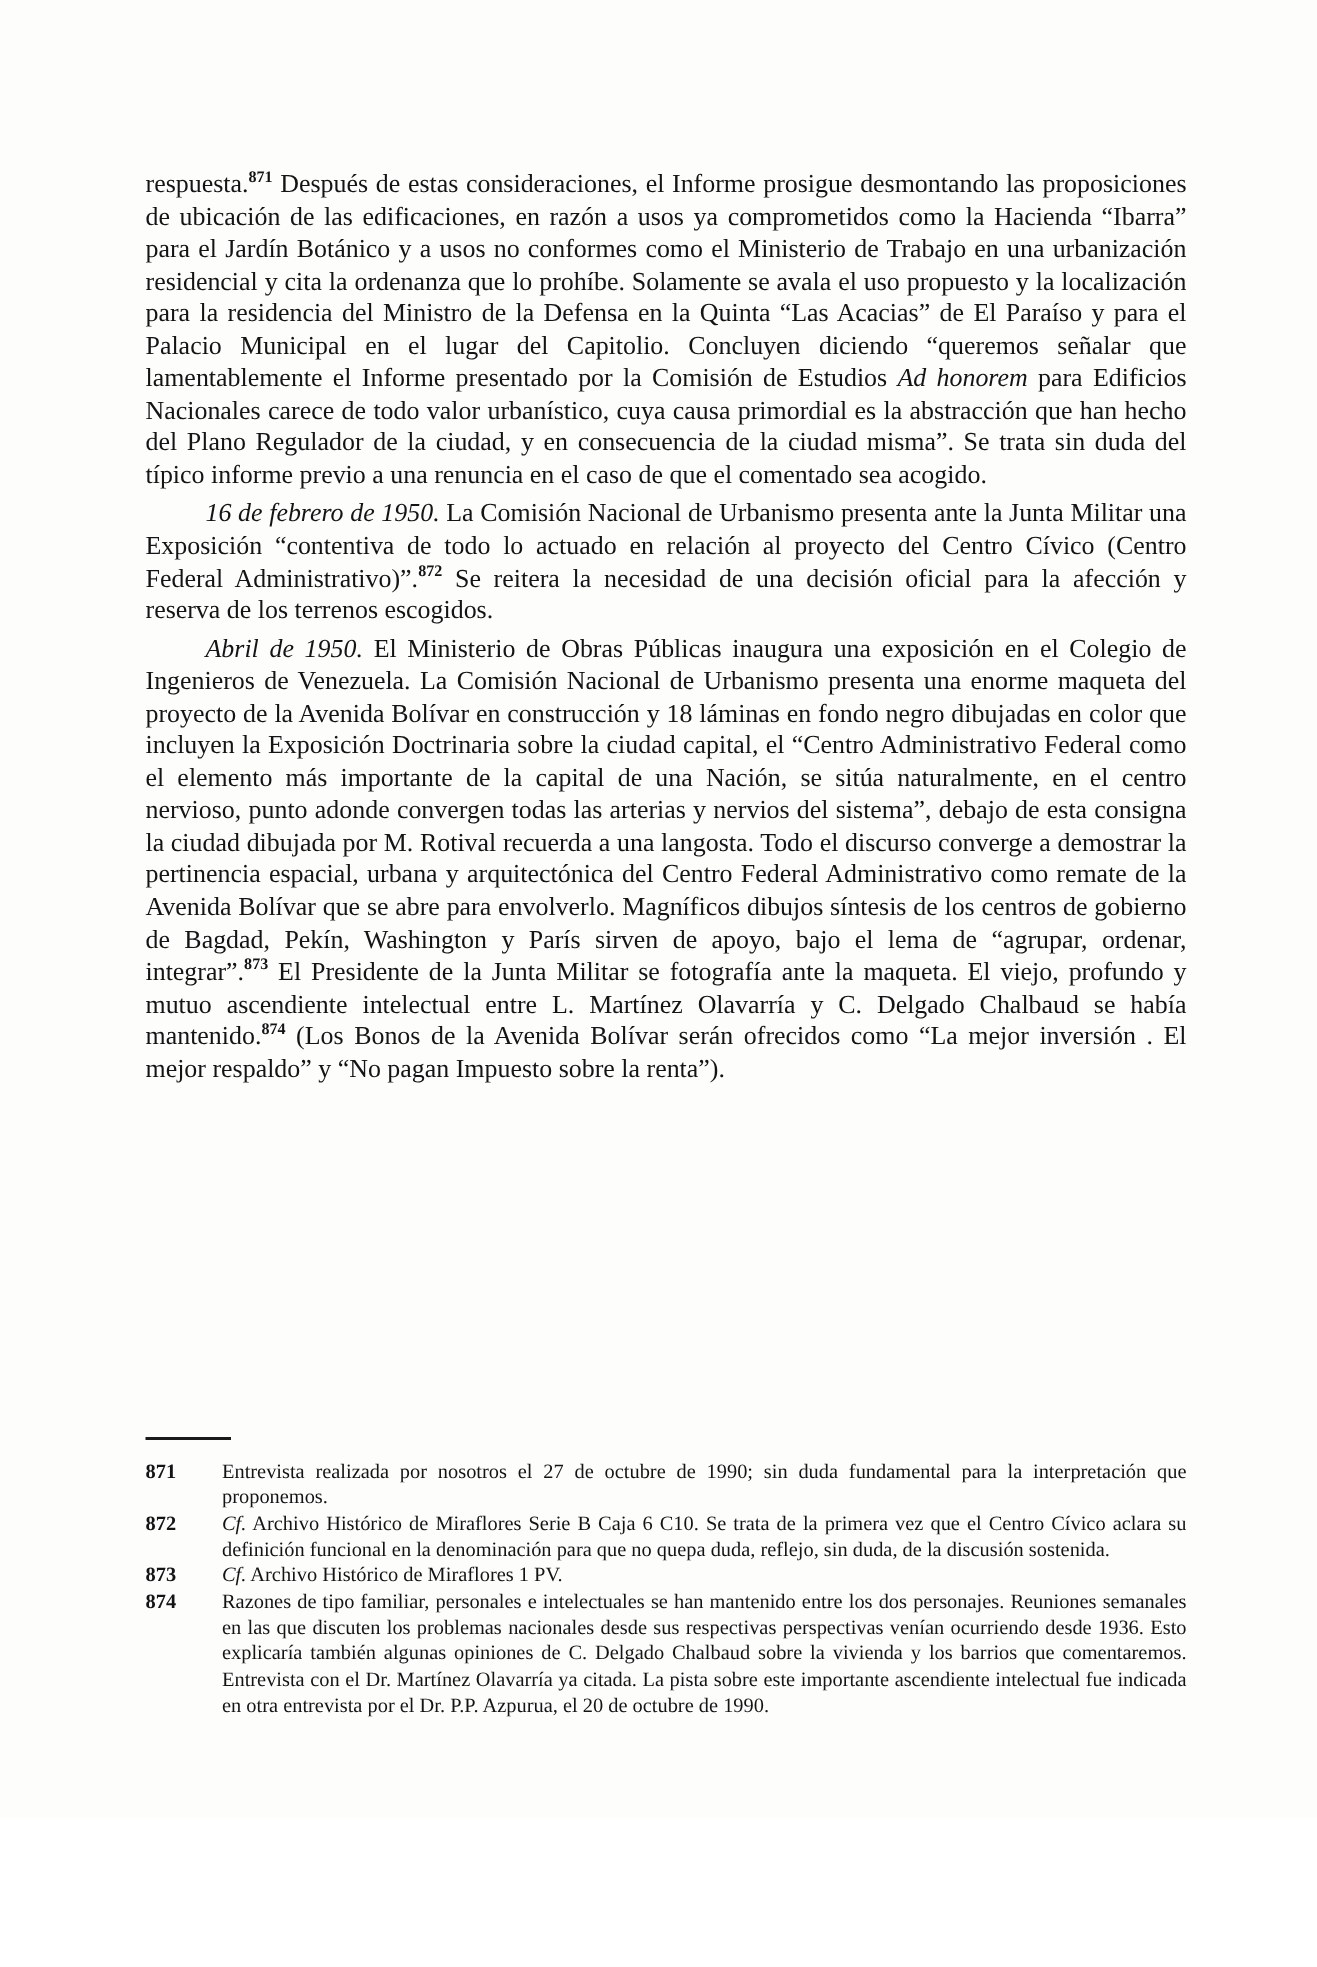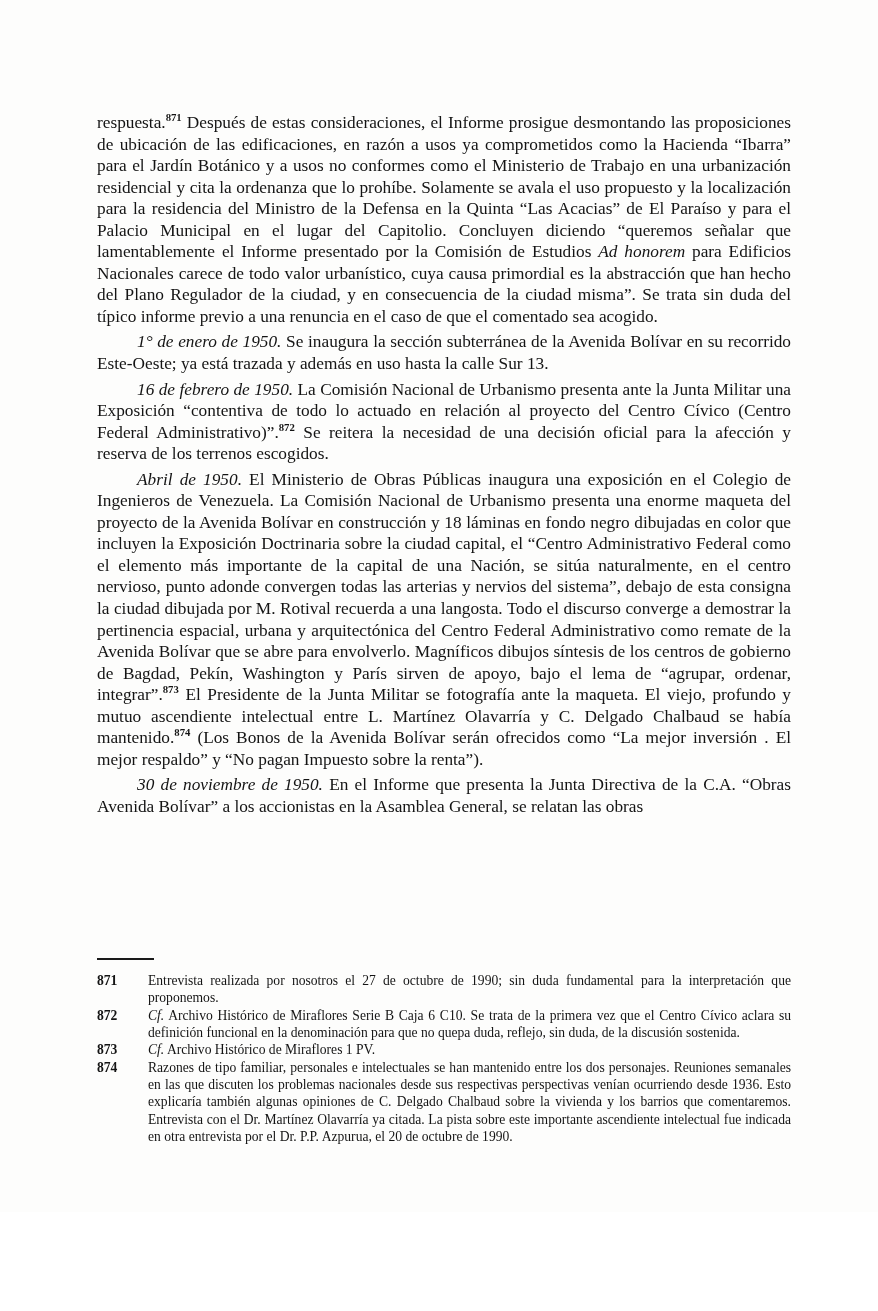--- a/index.html
+++ b/index.html
@@ -82,24 +82,22 @@
     letter-spacing: 1px;
   }
 </style>
 </head>
 <body>
 
 <div class="page">
 
   <main class="body-text">
     <p class="para"><span>respuesta.</span><sup>871</sup><span> Después de estas consideraciones, el Informe prosigue desmontando las proposiciones de ubicación de las edificaciones, en razón a usos ya comprometidos como la Hacienda “Ibarra” para el Jardín Botánico y a usos no conformes como el Ministerio de Trabajo en una urbanización residencial y cita la ordenanza que lo prohíbe. Solamente se avala el uso propuesto y la localización para la residencia del Ministro de la Defensa en la Quinta “Las Acacias” de El Paraíso y para el Palacio Municipal en el lugar del Capitolio. Concluyen diciendo “queremos señalar que lamentablemente el Informe presentado por la Comisión de Estudios </span><span class="it">Ad honorem</span><span> para Edificios Nacionales carece de todo valor urbanístico, cuya causa primordial es la abstracción que han hecho del Plano Regulador de la ciudad, y en consecuencia de la ciudad misma”. Se trata sin duda del típico informe previo a una renuncia en el caso de que el comentado sea acogido.</span></p>
-    <p class="para indent"><span class="it">1° de enero de 1950.</span><span> Se inaugura la sección subterránea de la Avenida Bolívar en su recorrido Este-Oeste; ya está trazada y además en uso hasta la calle Sur 13.</span></p>
     <p class="para indent"><span class="it">16 de febrero de 1950.</span><span> La Comisión Nacional de Urbanismo presenta ante la Junta Militar una Exposición “contentiva de todo lo actuado en relación al proyecto del Centro Cívico (Centro Federal Administrativo)”.</span><sup>872</sup><span> Se reitera la necesidad de una decisión oficial para la afección y reserva de los terrenos escogidos.</span></p>
     <p class="para indent"><span class="it">Abril de 1950.</span><span> El Ministerio de Obras Públicas inaugura una exposición en el Colegio de Ingenieros de Venezuela. La Comisión Nacional de Urbanismo presenta una enorme maqueta del proyecto de la Avenida Bolívar en construcción y 18 láminas en fondo negro dibujadas en color que incluyen la Exposición Doctrinaria sobre la ciudad capital, el “Centro Administrativo Federal como el elemento más importante de la capital de una Nación, se sitúa naturalmente, en el centro nervioso, punto adonde convergen todas las arterias y nervios del sistema”, debajo de esta consigna la ciudad dibujada por M. Rotival recuerda a una langosta. Todo el discurso converge a demostrar la pertinencia espacial, urbana y arquitectónica del Centro Federal Administrativo como remate de la Avenida Bolívar que se abre para envolverlo. Magníficos dibujos síntesis de los centros de gobierno de Bagdad, Pekín, Washington y París sirven de apoyo, bajo el lema de “agrupar, ordenar, integrar”.</span><sup>873</sup><span> El Presidente de la Junta Militar se fotografía ante la maqueta. El viejo, profundo y mutuo ascendiente intelectual entre L. Martínez Olavarría y C. Delgado Chalbaud se había mantenido.</span><sup>874</sup><span> (Los Bonos de la Avenida Bolívar serán ofrecidos como “La mejor inversión . El mejor respaldo” y “No pagan Impuesto sobre la renta”).</span></p>
-    <p class="para indent"><span class="it">30 de noviembre de 1950.</span><span> En el Informe que presenta la Junta Directiva de la C.A. “Obras Avenida Bolívar” a los accionistas en la Asamblea General, se relatan las obras</span></p>
   </main>
 
   <div class="footnote-separator"></div>
 
   <section class="footnotes">
     <div class="footnote">
       <span class="fn-num">871</span>
       <div class="fn-text"><span>Entrevista realizada por nosotros el 27 de octubre de 1990; sin duda fundamental para la interpretación que proponemos.</span></div>
     </div>
     <div class="footnote">

